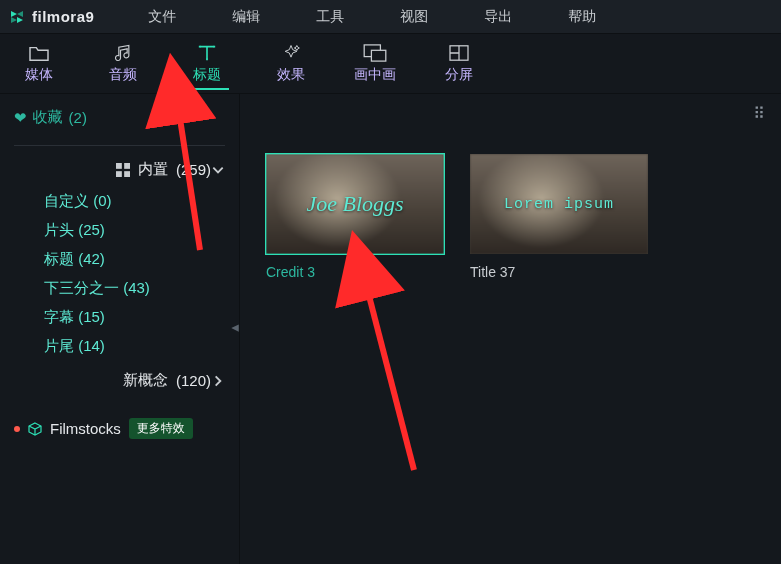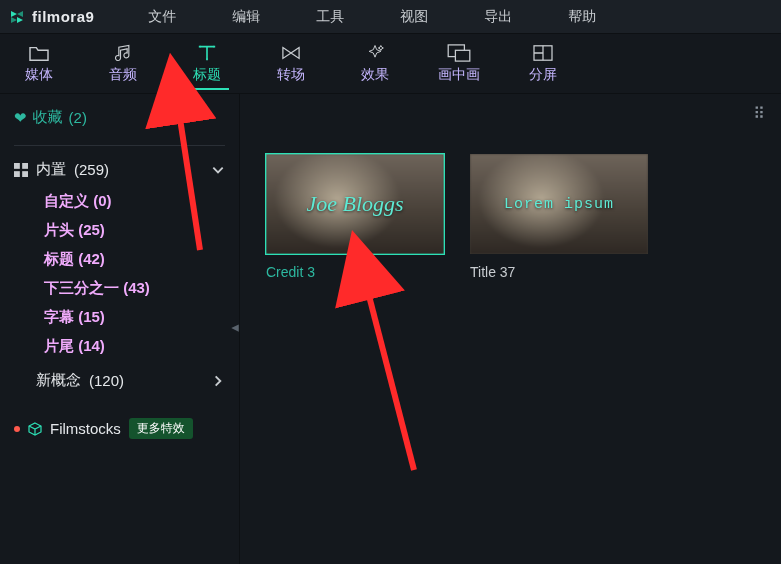--- a/index.html
+++ b/index.html
@@ -37,28 +37,28 @@
   .tool.active .underline{height:2px;width:44px;background:#2de0b6;margin-top:4px;}
   
   .main{display:flex;height:470px;}
   .sidebar{
     width:240px;background:#14181d;border-right:1px solid #0d1013;
     padding:14px 14px 10px 14px;font-size:15px;position:relative;
   }
   .fav{color:#2db8a0;display:flex;align-items:center;gap:6px;cursor:pointer;}
   .divider{height:1px;background:#2a2f36;margin:18px 0 10px 0;}
   .cat-head{
-    display:flex;align-items:center;justify-content:space-between;
+    display:flex;align-items:center;justify-content:flex-end;
     color:#e4e7ea;cursor:pointer;padding:4px 0;
   }
   .cat-head .left{display:flex;align-items:center;gap:8px;}
   .grid-ico{width:14px;height:14px;display:inline-block;}
   .chev{width:14px;height:14px;display:inline-block;}
   .subcats{padding:4px 0 0 30px;}
-  .subcat{padding:5px 0;color:#f0abfc;cursor:pointer;font-weight:bold;}
+  .subcat{padding:5px 0;color:#5eead4;cursor:pointer;}
   .stocks{
     margin-top:24px;display:flex;align-items:center;gap:8px;
   }
   .stocks .dot{width:6px;height:6px;background:#ff5a4d;border-radius:50%;}
   .stocks .cube{width:14px;height:14px;display:inline-block;}
   .stocks .name{color:#e4e7ea;}
   .stocks .badge{
     background:#14532d;color:#fff;font-size:12px;padding:2px 8px;border-radius:3px;
   }
   .collapse-handle{
@@ -139,28 +139,20 @@
   </div>
   <div class="tool active">
     <span class="ico">
         <svg width="22" height="20" viewBox="0 0 24 22">
           <path d="M4 4h16M12 4v14" stroke="#2de0b6" stroke-width="1.8" fill="none"></path>
           <path d="M3 3h2v2H3zM19 3h2v2h-2zM11 17h2v2h-2z" fill="#2de0b6"></path>
         </svg>
       </span>
     <span class="lbl">标题</span>
     <span class="underline"></span>
-  </div>
-  <div class="tool">
-    <span class="ico">
-        <svg width="22" height="18" viewBox="0 0 24 20">
-          <path d="M3 4l9 6-9 6zM21 4l-9 6 9 6z" fill="none" stroke="#c8ccd0" stroke-width="1.4"></path>
-        </svg>
-      </span>
-    <span class="lbl">转场</span>
   </div>
   <div class="tool">
     <span class="ico">
         <svg width="20" height="20" viewBox="0 0 24 24">
           <path d="M12 3l2 5 5 2-5 2-2 5-2-5-5-2 5-2 2-5zM19 3l1 2 2 1-2 1-1 2-1-2-2-1 2-1 1-2z" fill="none" stroke="#c8ccd0" stroke-width="1.2"></path>
         </svg>
       </span>
     <span class="lbl">效果</span>
   </div>
   <div class="tool">

